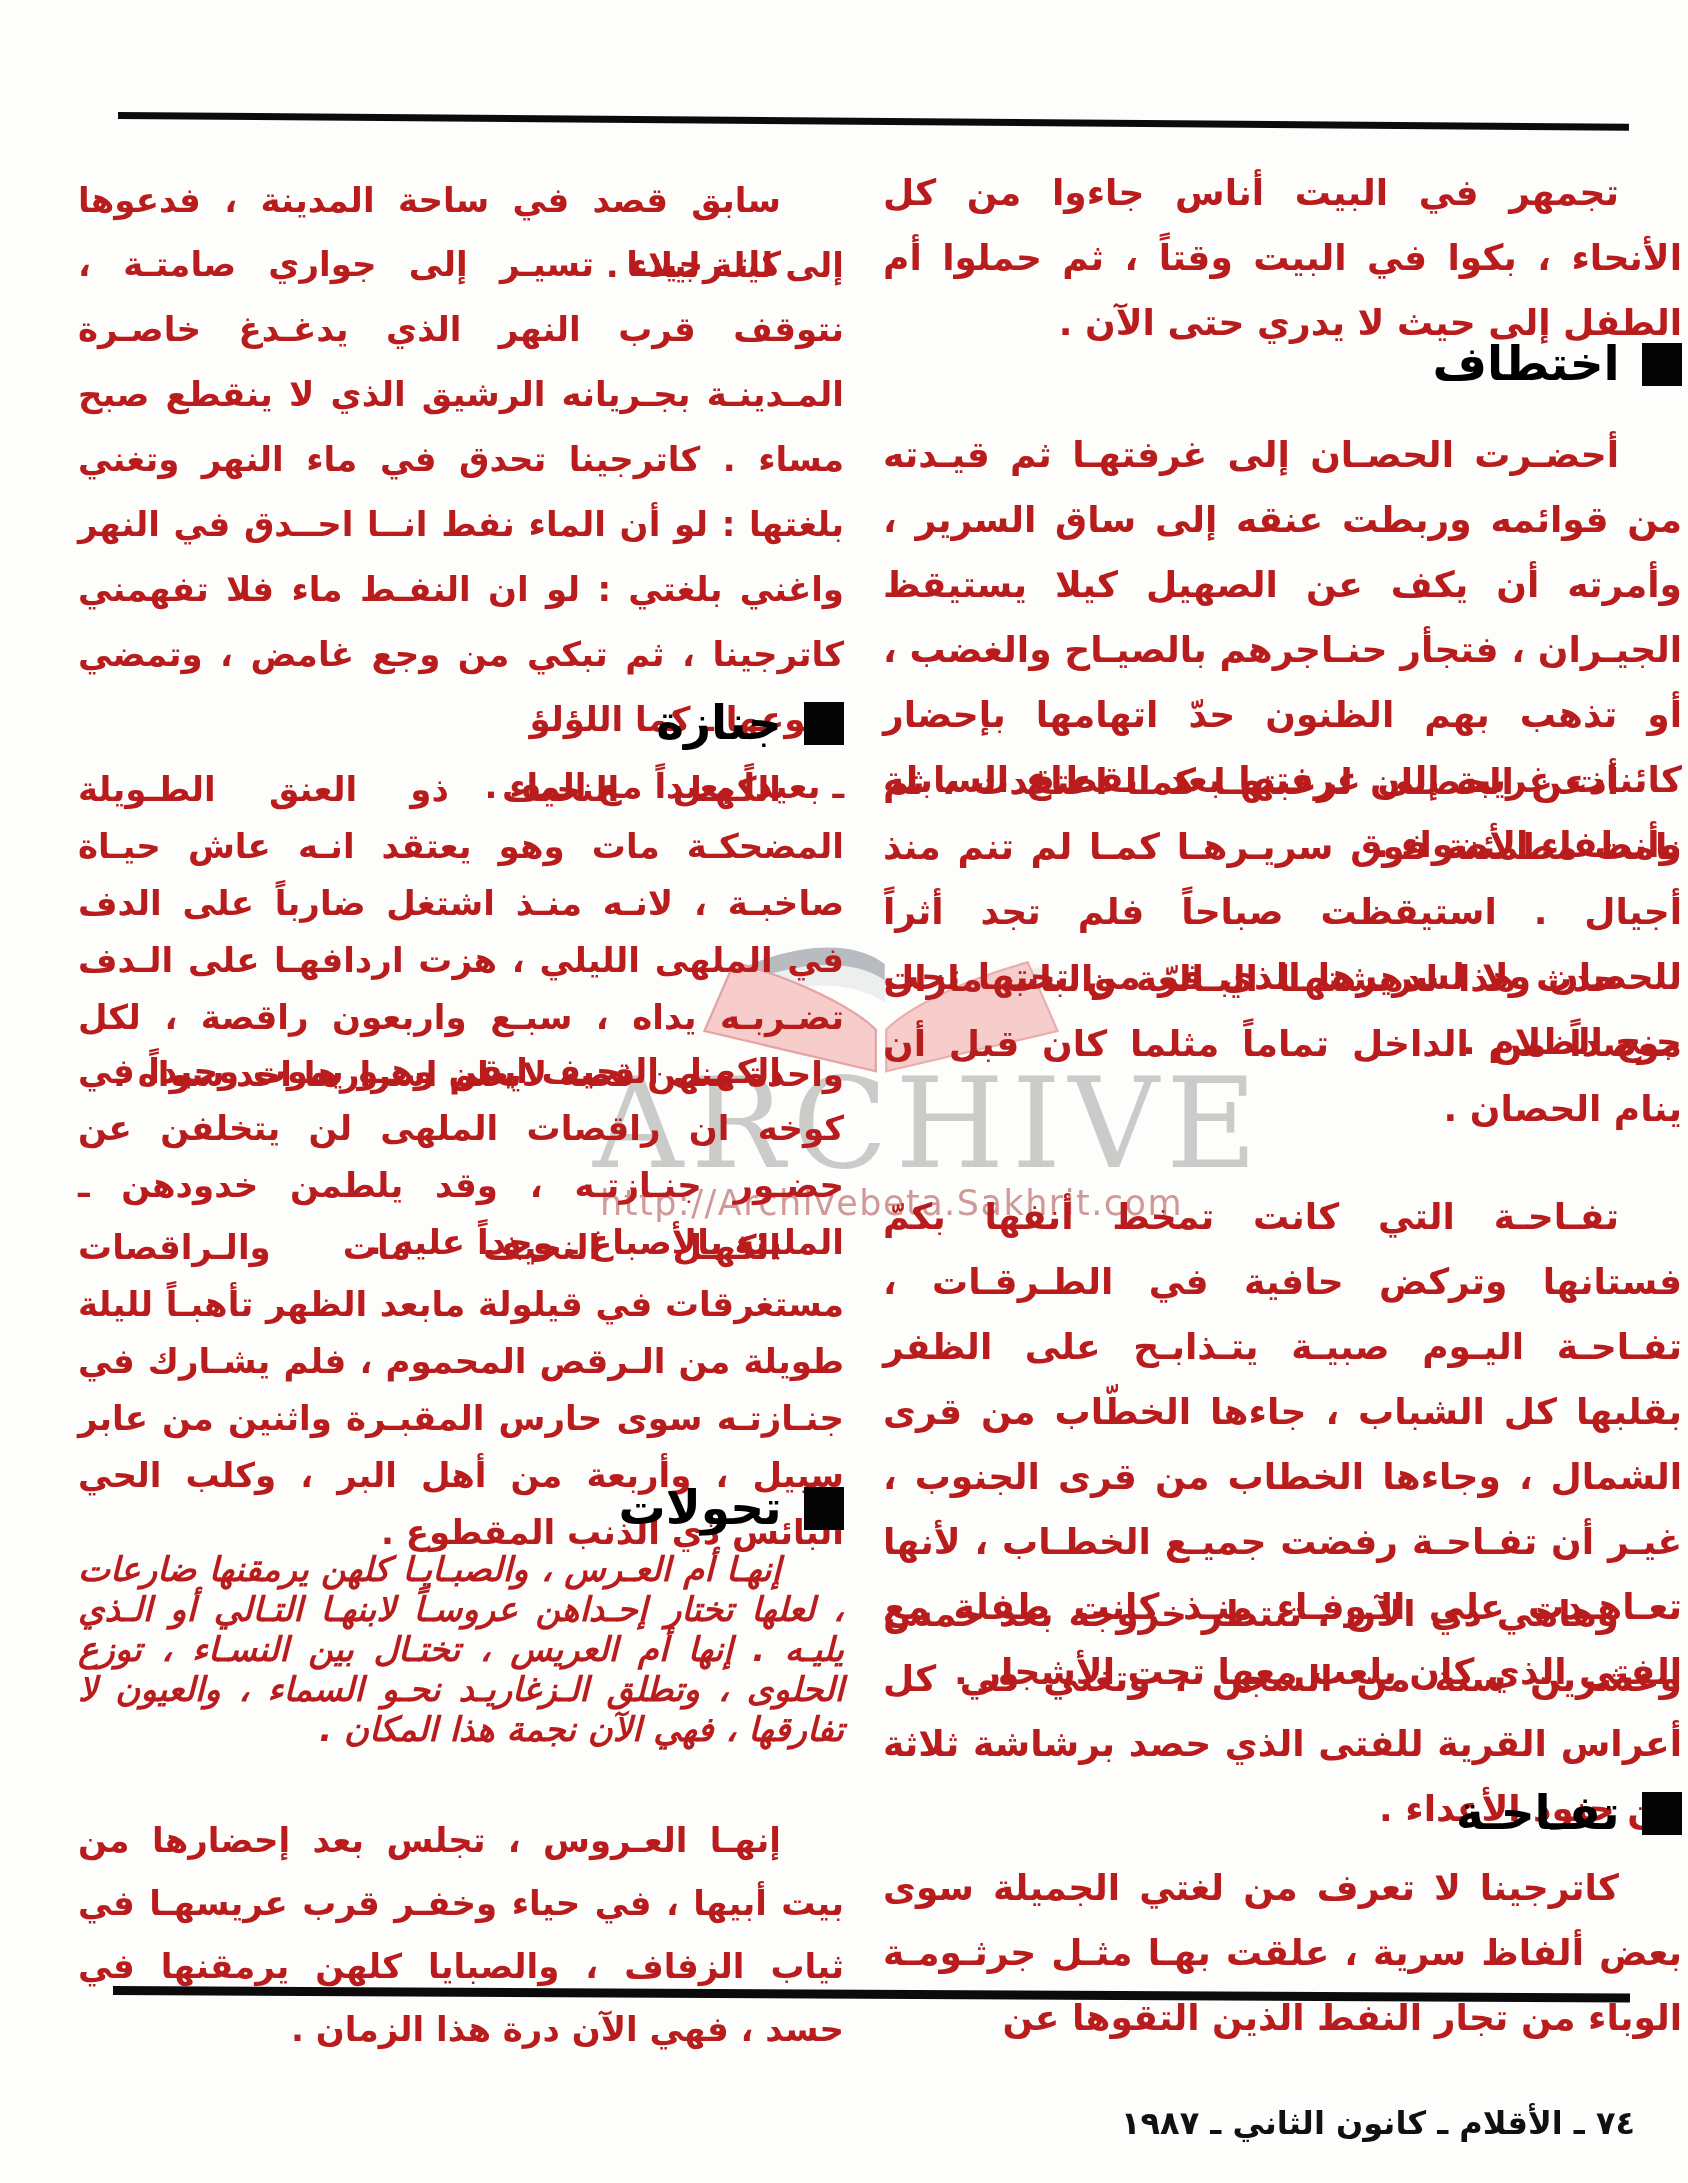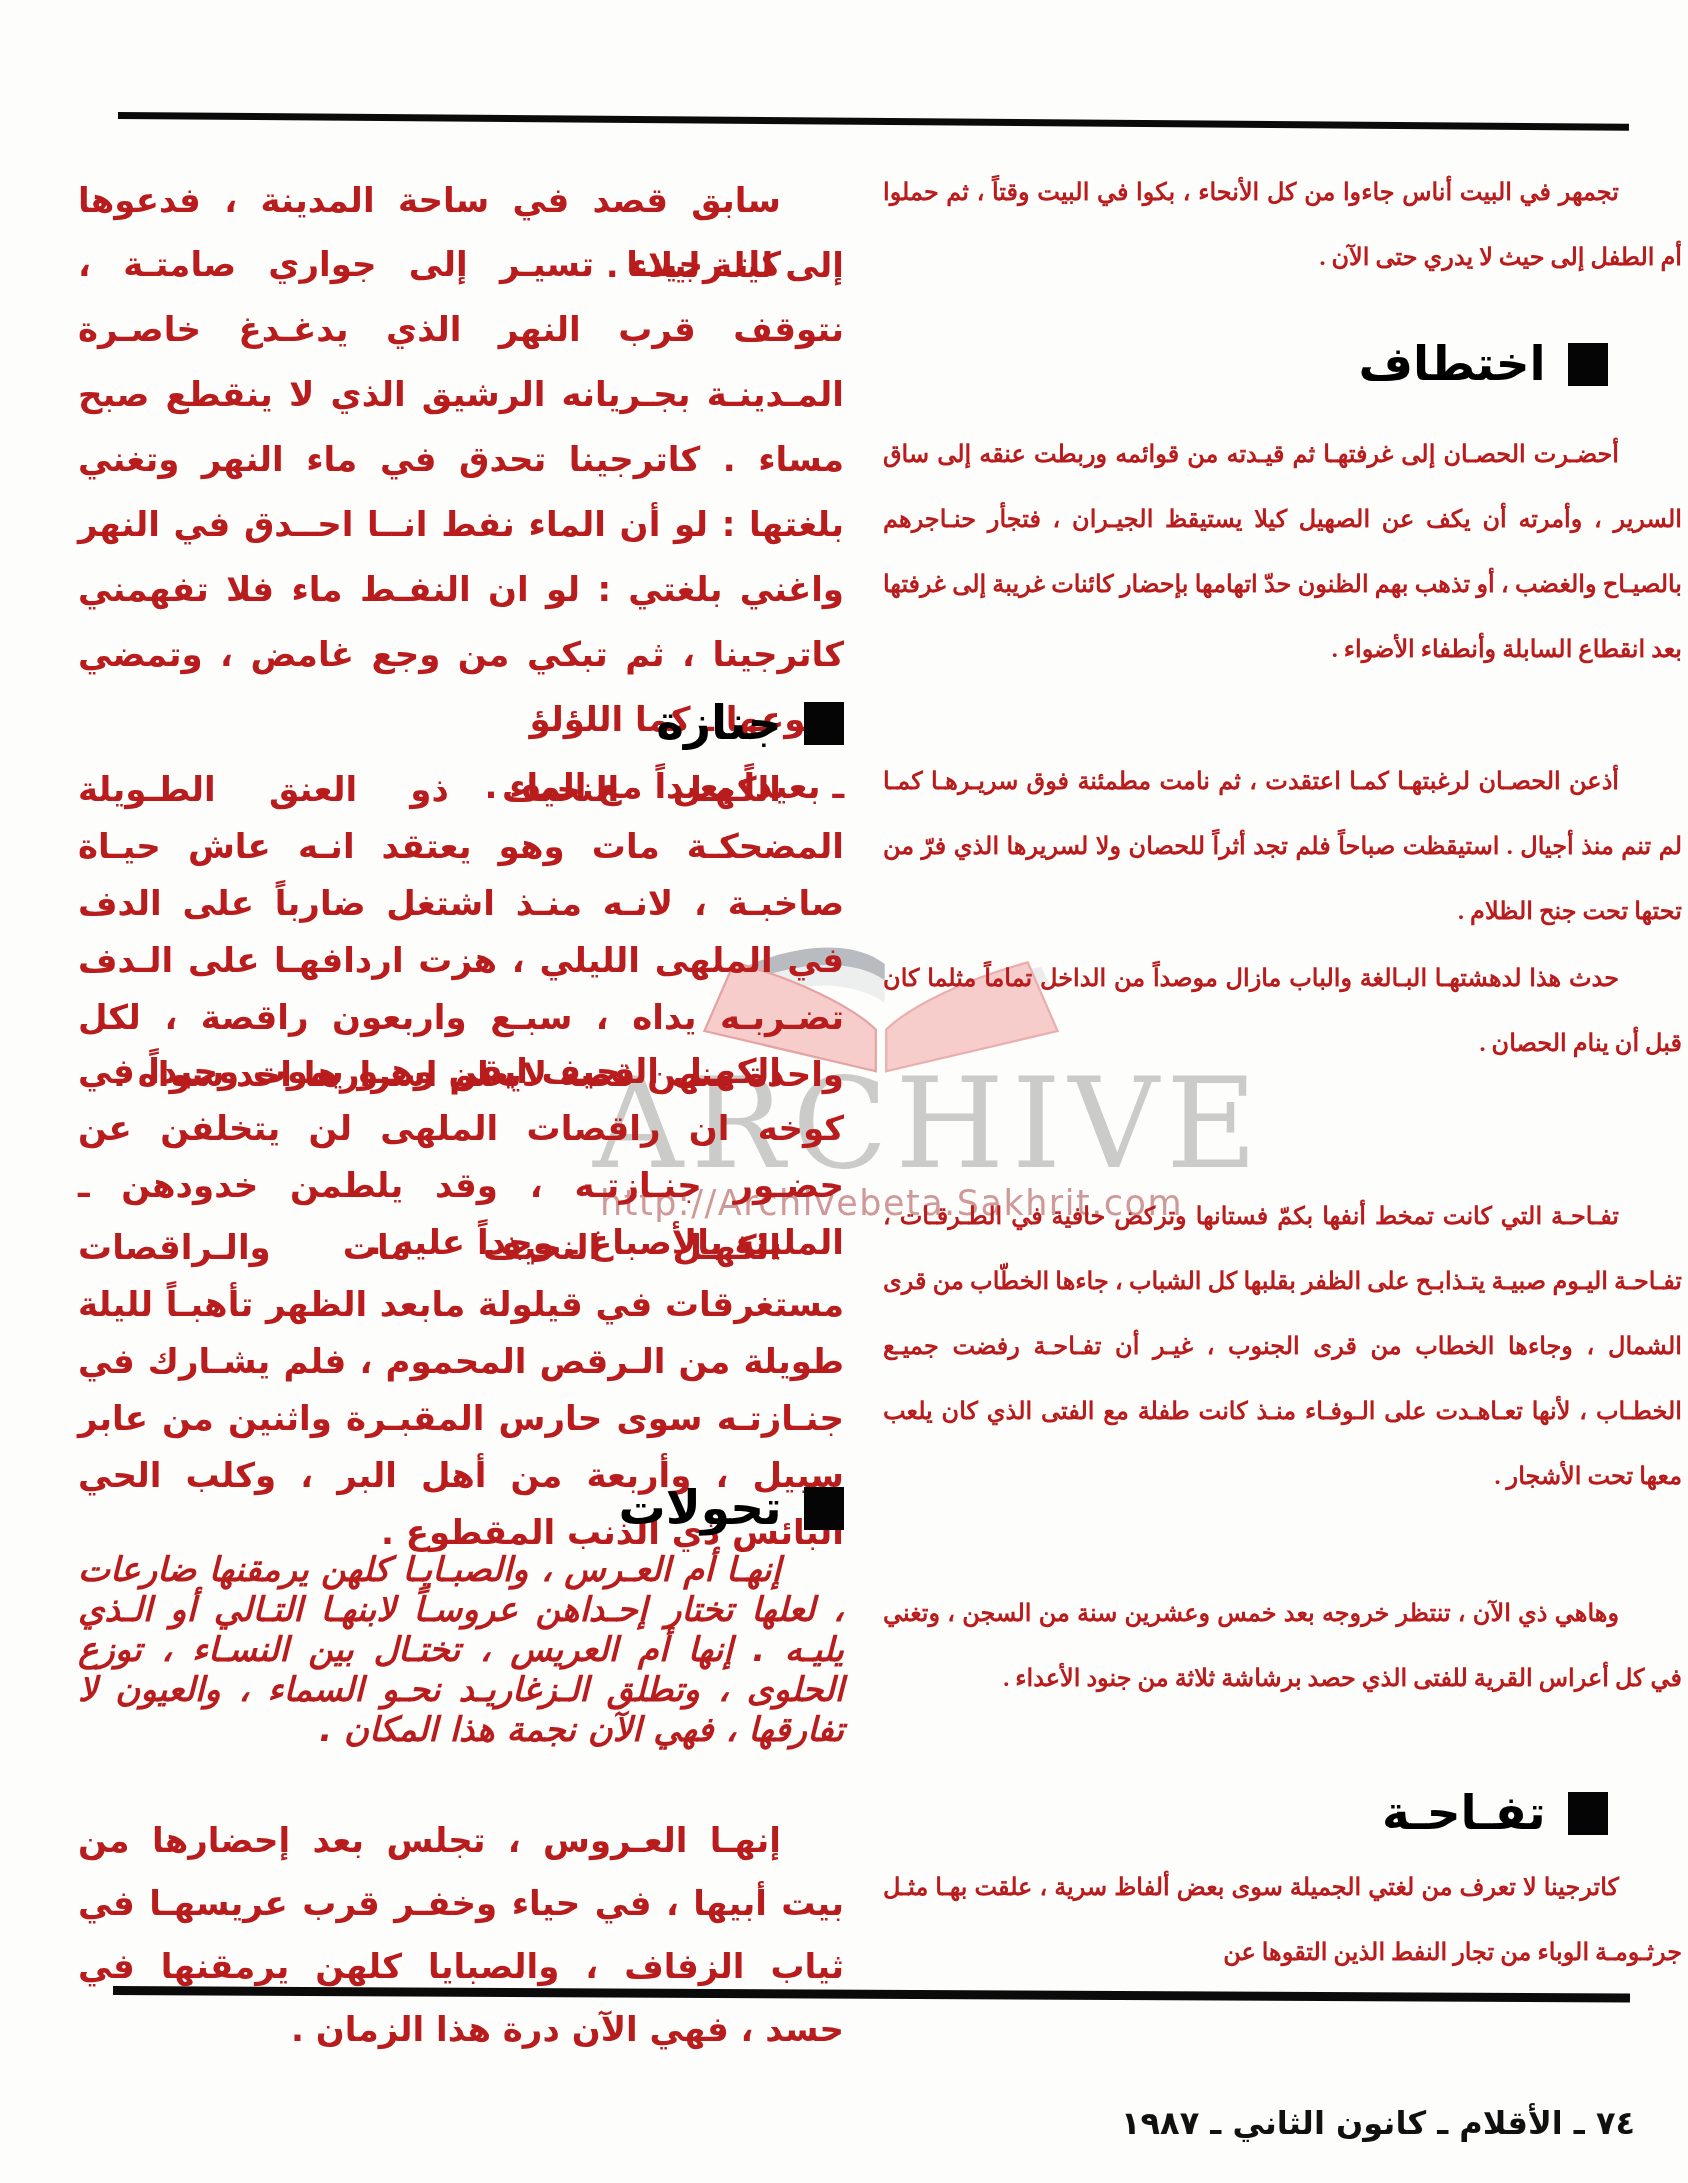--- a/index.html
+++ b/index.html
@@ -12,32 +12,32 @@
   .rule-bottom{left:113px;top:1986px;width:1517px;height:9px;transform:rotate(0.28deg);transform-origin:left center;}
   
   .wm{position:absolute;z-index:1;}
   .wm-logo{left:691px;top:940px;width:380px;height:138px;opacity:.92;}
   .wm-title{left:565px;top:1064px;font-family:"DejaVu Serif",serif;font-size:125px;line-height:119px;
             color:#9a9a9a;opacity:.5;letter-spacing:7.4px;white-space:nowrap;margin-left:28px;}
   .wm-url{left:600px;top:1183px;font-size:35px;color:#c98888;opacity:.85;letter-spacing:1.5px;white-space:nowrap;}
   
   .para{position:absolute;z-index:2;direction:rtl;text-align:justify;color:#b91c1c;font-weight:700;
         text-indent:63px;}
-  .rcol{left:883px;width:799px;font-size:24px;line-height:65px;font-family:Liberation Serif, serif;}
+  .rcol{left:883px;width:799px;font-size:36px;line-height:65px;}
   .lcol{left:78px;width:766px;font-size:34px;line-height:65px;}
   .lh76{line-height:57px;}
   .lh84{line-height:63px;}
   .lh86{line-height:40px;font-style:italic;}
   .dash-line{direction:rtl;text-align:right;text-indent:0;margin-top:1.5px;}
   .heading{position:absolute;z-index:2;direction:rtl;text-align:right;color:#000;font-weight:900;
            font-size:47px;line-height:54px;white-space:nowrap;}
   .heading .sq{display:inline-block;width:40px;height:43px;background:#050505;margin-left:22.3px;
                vertical-align:-6px;}
   .rcol-h{left:883px;width:799px;padding-right:0;right:auto;}
-  .rcol-h .inner{margin-right:74px;display:inline-block;}
+  .rcol-h .inner{display:inline-block;}
   .lcol-h{left:78px;width:766px;}
   .footer-text{position:absolute;z-index:2;right:54px;top:2056px;direction:rtl;font-weight:700;
                font-size:32px;color:#111;white-space:nowrap;margin-top:48px;}
 </style>
 </head>
 <body>
 
 <div class="page">
 
   <div class="rule rule-top"></div>

